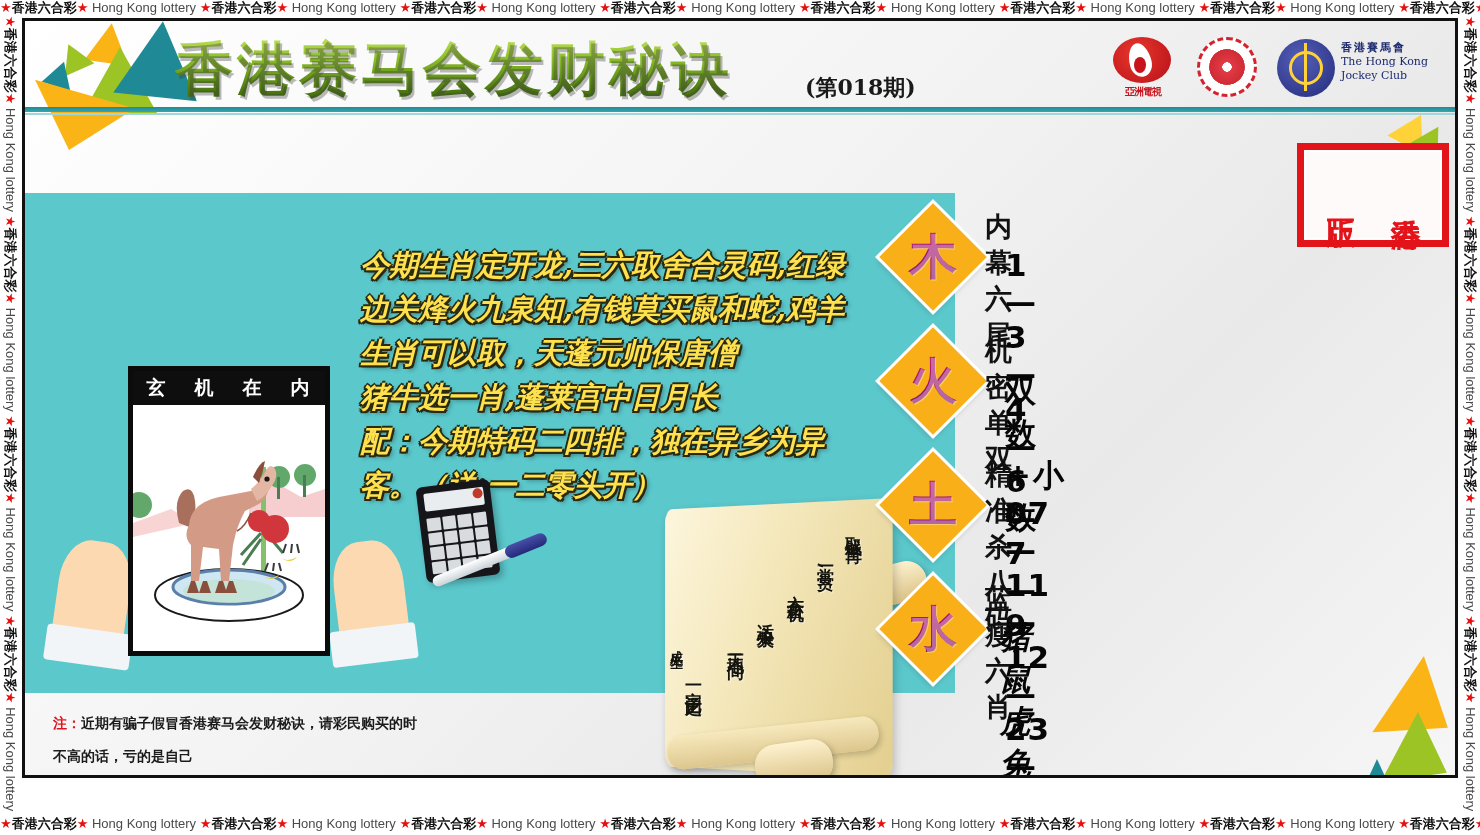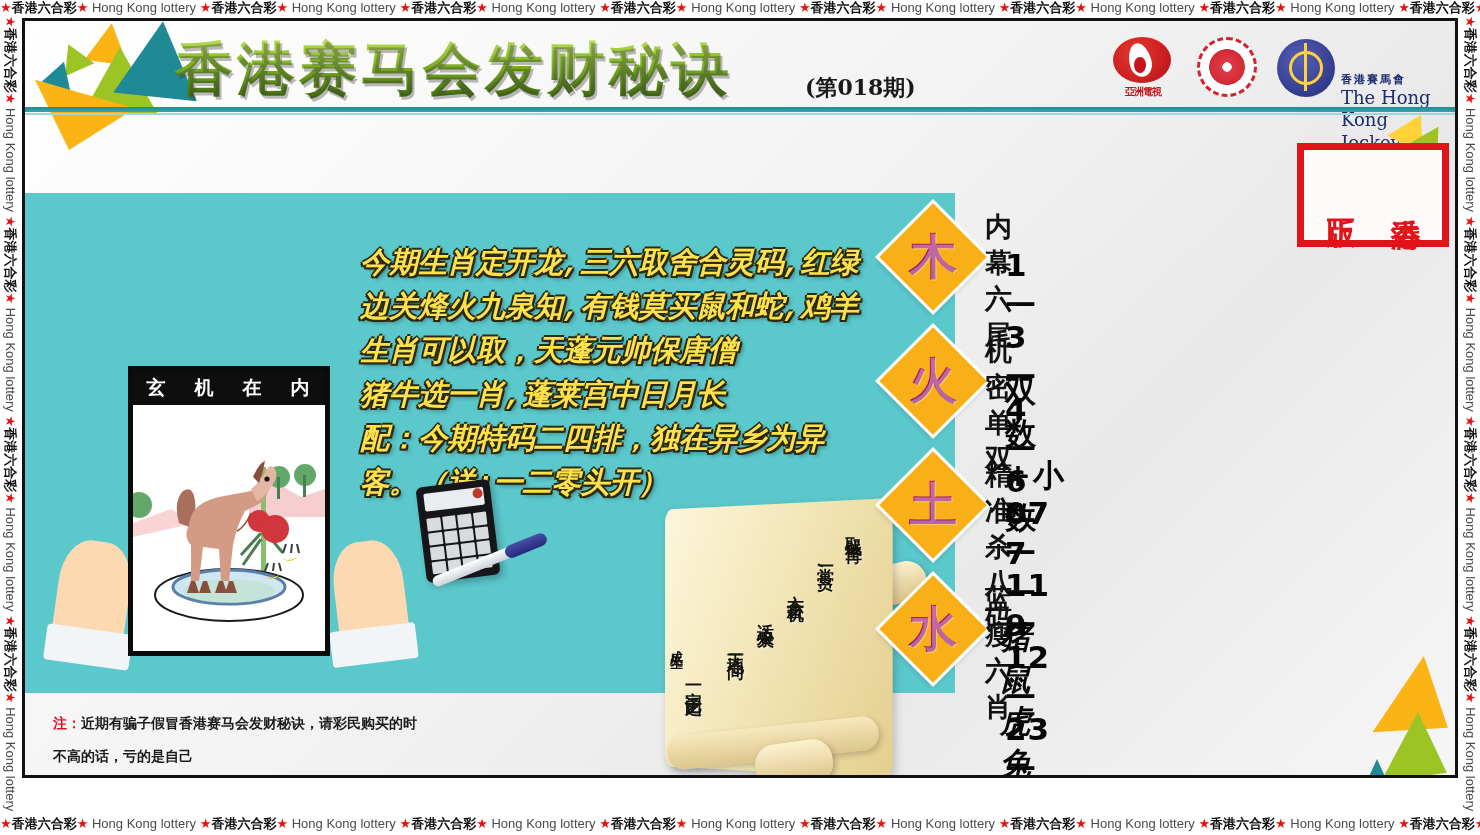--- a/index.html
+++ b/index.html
@@ -64,23 +64,23 @@
     font-weight:bold;color:#c8121c;letter-spacing:-1px;}
   .hk-circ{position:absolute;left:0;top:0;width:60px;height:60px;border-radius:50%;
     border:3px dashed #d4232e;background:#fff;box-sizing:border-box;}
   .hk-flower{position:absolute;left:12px;top:12px;width:36px;height:36px;border-radius:50%;
     background:radial-gradient(circle at 50% 50%,#ffffff 18%,#e03b45 19%,#d02a35 70%,#fff 71%);}
   .jc-circ{position:absolute;left:0;top:2px;width:58px;height:58px;border-radius:50%;
     background:radial-gradient(circle at 40% 35%,#5560b8,#232a7a);}
   .jc-mark{position:absolute;left:12px;top:14px;width:34px;height:34px;border:3px solid #ffd23a;
     border-radius:50%;box-sizing:border-box;}
   .jc-bar{position:absolute;left:27px;top:6px;width:3px;height:48px;background:#ffd23a;}
-  .jc-text{position:absolute;left:64px;top:4px;line-height:1.25;margin-top:32px;}
+  .jc-text{position:absolute;left:64px;top:4px;line-height:1.25;}
   .jc-cn{font-size:11px;color:#1c2a6e;font-weight:bold;letter-spacing:2px;}
-  .jc-en{font-size:18px;color:#1c2a6e;font-family:"DejaVu Serif","Liberation Serif",serif;}
+  .jc-en{font-size:11px;color:#1c2a6e;font-family:"DejaVu Serif","Liberation Serif",serif;}
 
   
   #seal{position:absolute;left:1272px;top:122px;width:152px;height:104px;
     border:7px solid #e3131a;background:#fffafa;box-sizing:border-box;
     box-shadow:0 0 0 2px #fff inset;}
   #seal .sgrid{position:absolute;inset:4px;display:grid;grid-template-columns:1fr 1fr;}
   #seal .col{display:flex;flex-direction:column;align-items:center;justify-content:center;
     color:#e3131a;font-size:30px;font-weight:bold;line-height:1.02;
     font-family:"DejaVu Serif","Liberation Serif",serif;}
 
@@ -88,21 +88,21 @@
   #teal{position:absolute;left:0;top:172px;width:930px;height:500px;background:#5bc8cc;}
   .zig{position:absolute;left:889px;width:0;height:0;
     border-left:44px solid #5bc8cc;border-top:62px solid transparent;border-bottom:62px solid transparent;}
 
   
   #poem{position:absolute;left:335px;top:222px;width:540px;
     font-family:"DejaVu Serif","Liberation Serif",serif;font-weight:bold;
     font-size:29px;line-height:1.52;font-style:italic;color:#ffe14d;
     text-shadow:-2px 0 #2a2a10,2px 0 #2a2a10,0 -2px #2a2a10,0 2px #2a2a10,
                 2px 2px #2a2a10,-2px 2px #2a2a10,3px 3px 4px rgba(0,0,0,.4);}
-  #poem div{white-space:nowrap;font-family:Liberation Mono, monospace;}
+  #poem div{white-space:nowrap;}
 
   
   #pic{position:absolute;left:103px;top:345px;width:202px;height:290px;
     border:5px solid #0b0b0b;background:#fff;box-sizing:border-box;}
   #pic .pichdr{height:34px;background:#0e0e0e;color:#fff;display:flex;
     align-items:center;justify-content:space-around;font-size:19px;font-weight:bold;
     font-family:"DejaVu Serif","Liberation Serif",serif;letter-spacing:2px;}
   #pic .picbody{position:relative;height:246px;background:#fff;overflow:hidden;}
   .hand{position:absolute;background:#fcd9b0;border-radius:40% 40% 14px 14px;}
   .cuff{position:absolute;background:#f2f5f8;border-radius:4px;}

